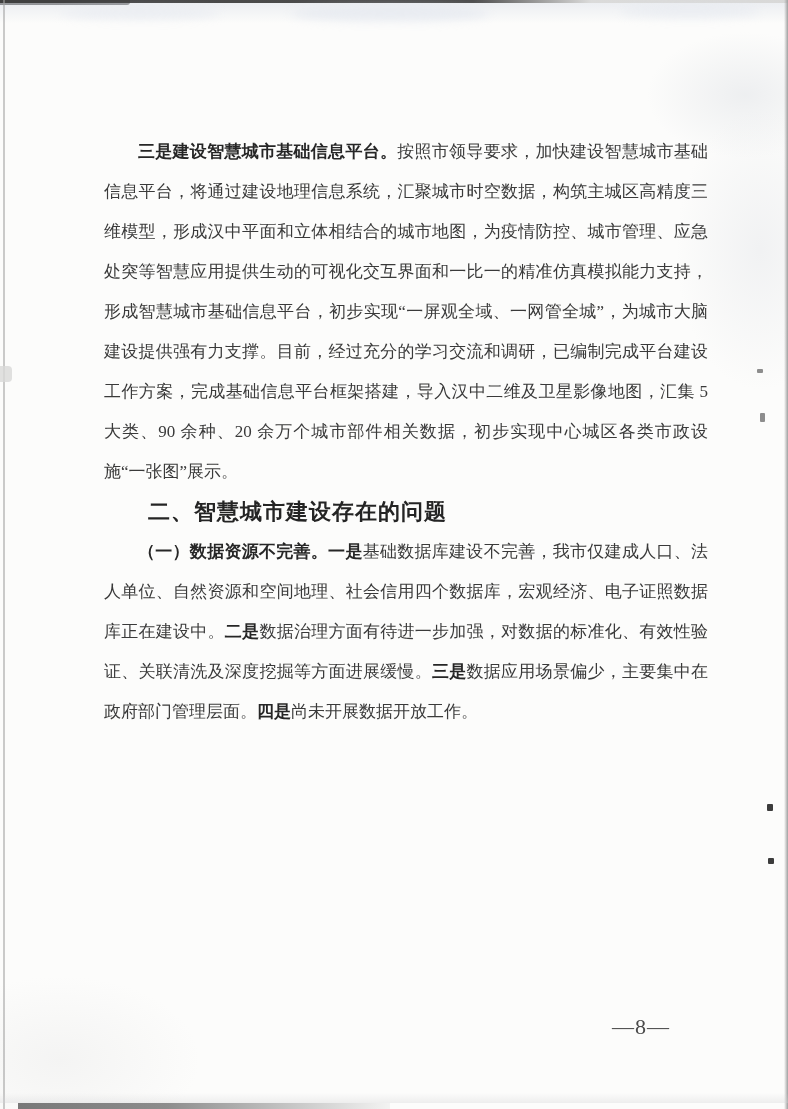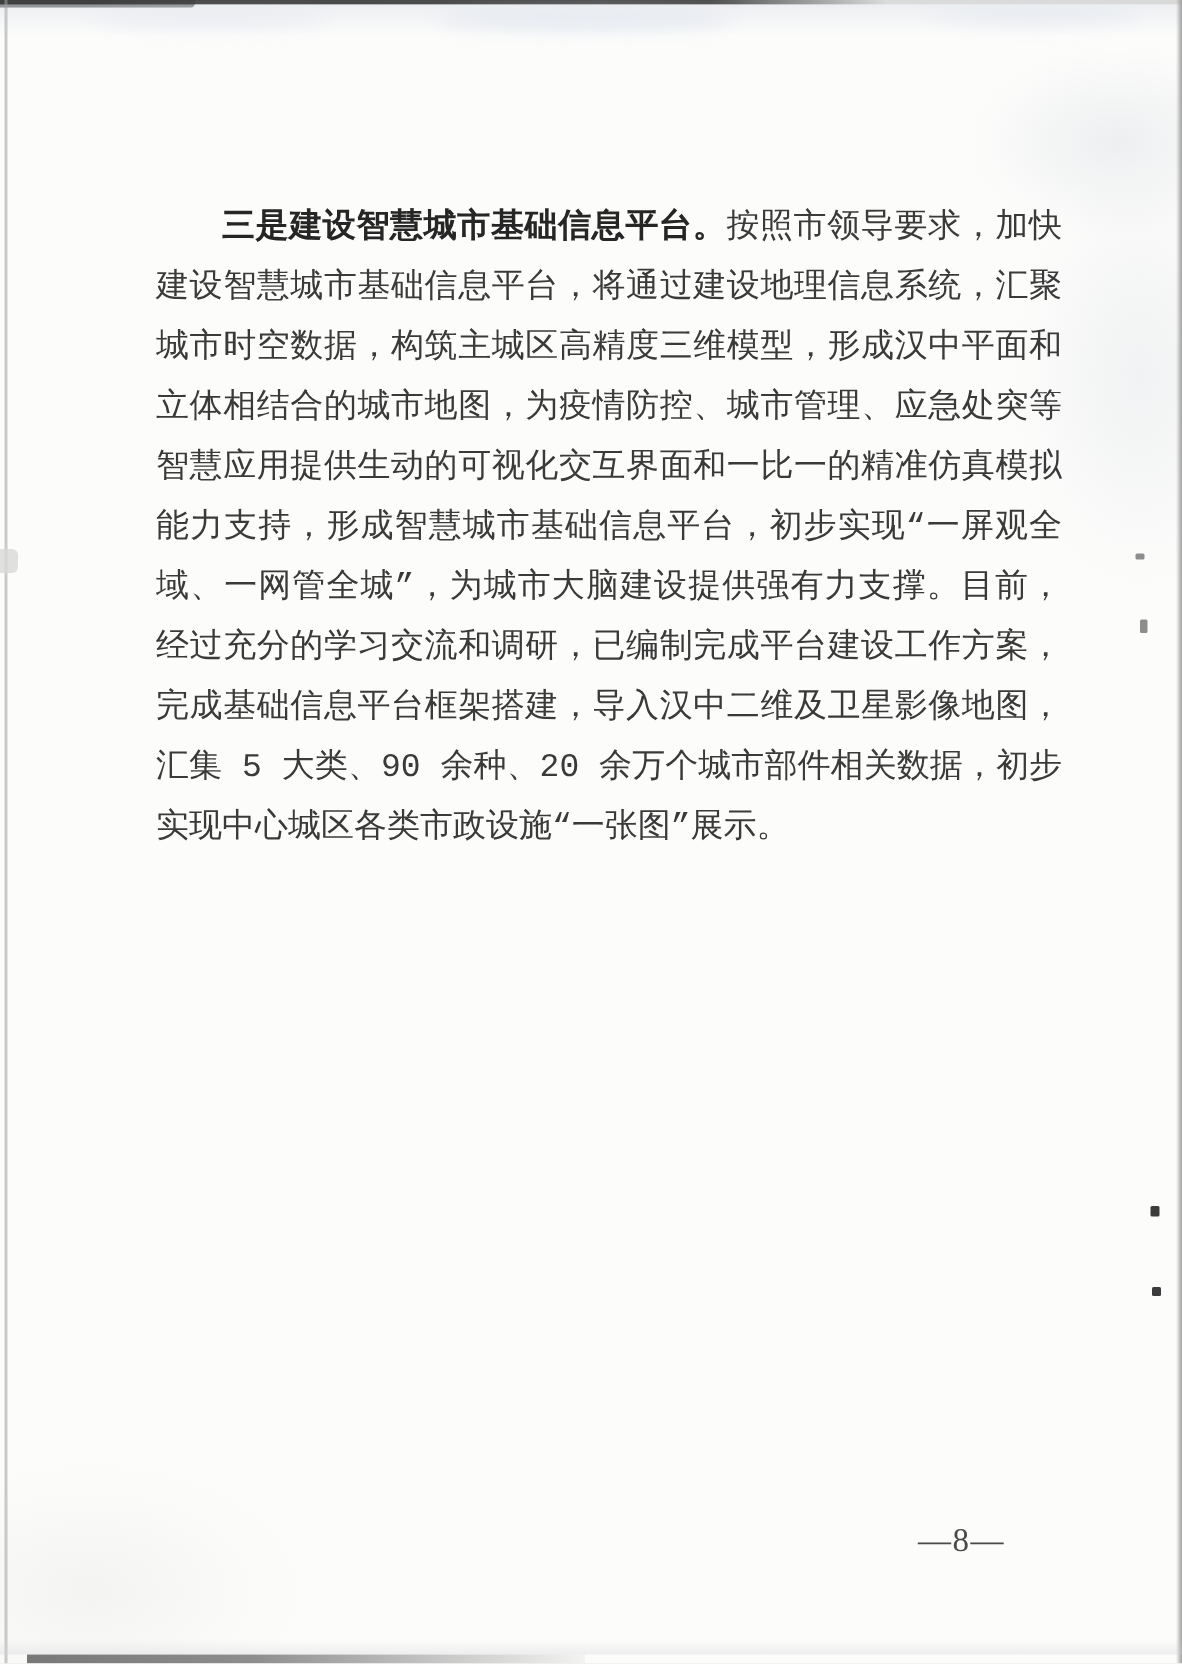--- a/index.html
+++ b/index.html
@@ -28,21 +28,21 @@
   .bottom-band{position:absolute;bottom:0;left:18px;width:372px;height:6px;
     background:linear-gradient(to right,#787878 0%,#8d8d8d 40%,rgba(190,190,190,0.15) 100%);}
   .bottom-haze{position:absolute;bottom:6px;left:0;width:100%;height:10px;
     background:linear-gradient(to top,rgba(210,210,212,0.35),rgba(210,210,212,0));}
   .left-notch{position:absolute;left:0;top:366px;width:12px;height:16px;background:#d8d8d8;opacity:.8;border-radius:0 4px 4px 0;}
   .speck{position:absolute;background:#3c3c3c;border-radius:1px;}
   .speck.faint{background:#8d8d8d;}
   
   .doc-body{position:absolute;left:104px;top:132px;width:604px;}
   .para{margin:0;text-indent:2em;text-align:justify;text-justify:inter-character;}
-  .para-body{font-family:Liberation Mono, monospace;font-size:22px;line-height:40px;color:#3a3a3a;}
+  .para-body{font-family:Liberation Serif, serif;font-size:17px;line-height:40px;color:#3a3a3a;}
   .para-body b{font-weight:700;color:#262626;}
   .para-heading{font-family:"Liberation Sans", sans-serif;font-size:22px;line-height:40px;font-weight:700;color:#242424;letter-spacing:1px;}
   .page-number{position:absolute;top:1014px;right:118px;font-family:"Liberation Serif", serif;
     font-size:22px;color:#4a4a4a;letter-spacing:1px;}
 </style>
 </head>
 <body>
 
 <div class="page">
 
@@ -57,17 +57,19 @@
   <div class="bottom-band"></div>
   <div class="bottom-haze"></div>
   <div class="left-notch"></div>
   <div class="speck faint" style="left:757px;top:369px;width:6px;height:4px;"></div>
   <div class="speck faint" style="left:760px;top:413px;width:5px;height:9px;"></div>
   <div class="speck" style="left:767px;top:804px;width:6px;height:7px;"></div>
   <div class="speck" style="left:768px;top:858px;width:6px;height:6px;"></div>
 
   <div class="doc-body">
       <p class="para para-body"><b>三是建设智慧城市基础信息平台。</b><span>按照市领导要求，加快建设智慧城市基础信息平台，将通过建设地理信息系统，汇聚城市时空数据，构筑主城区高精度三维模型，形成汉中平面和立体相结合的城市地图，为疫情防控、城市管理、应急处突等智慧应用提供生动的可视化交互界面和一比一的精准仿真模拟能力支持，形成智慧城市基础信息平台，初步实现“一屏观全域、一网管全城”，为城市大脑建设提供强有力支撑。目前，经过充分的学习交流和调研，已编制完成平台建设工作方案，完成基础信息平台框架搭建，导入汉中二维及卫星影像地图，汇集 5 大类、90 余种、20 余万个城市部件相关数据，初步实现中心城区各类市政设施“一张图”展示。</span></p>
+      <p class="para para-heading"><b>二、智慧城市建设存在的问题</b></p>
+      <p class="para para-body"><b>（一）数据资源不完善。</b><b>一是</b><span>基础数据库建设不完善，我市仅建成人口、法人单位、自然资源和空间地理、社会信用四个数据库，宏观经济、电子证照数据库正在建设中。</span><b>二是</b><span>数据治理方面有待进一步加强，对数据的标准化、有效性验证、关联清洗及深度挖掘等方面进展缓慢。</span><b>三是</b><span>数据应用场景偏少，主要集中在政府部门管理层面。</span><b>四是</b><span>尚未开展数据开放工作。</span></p>
     </div>
 
   <div class="page-number">—8—</div>
 
 </div>
 
 </body></html>

